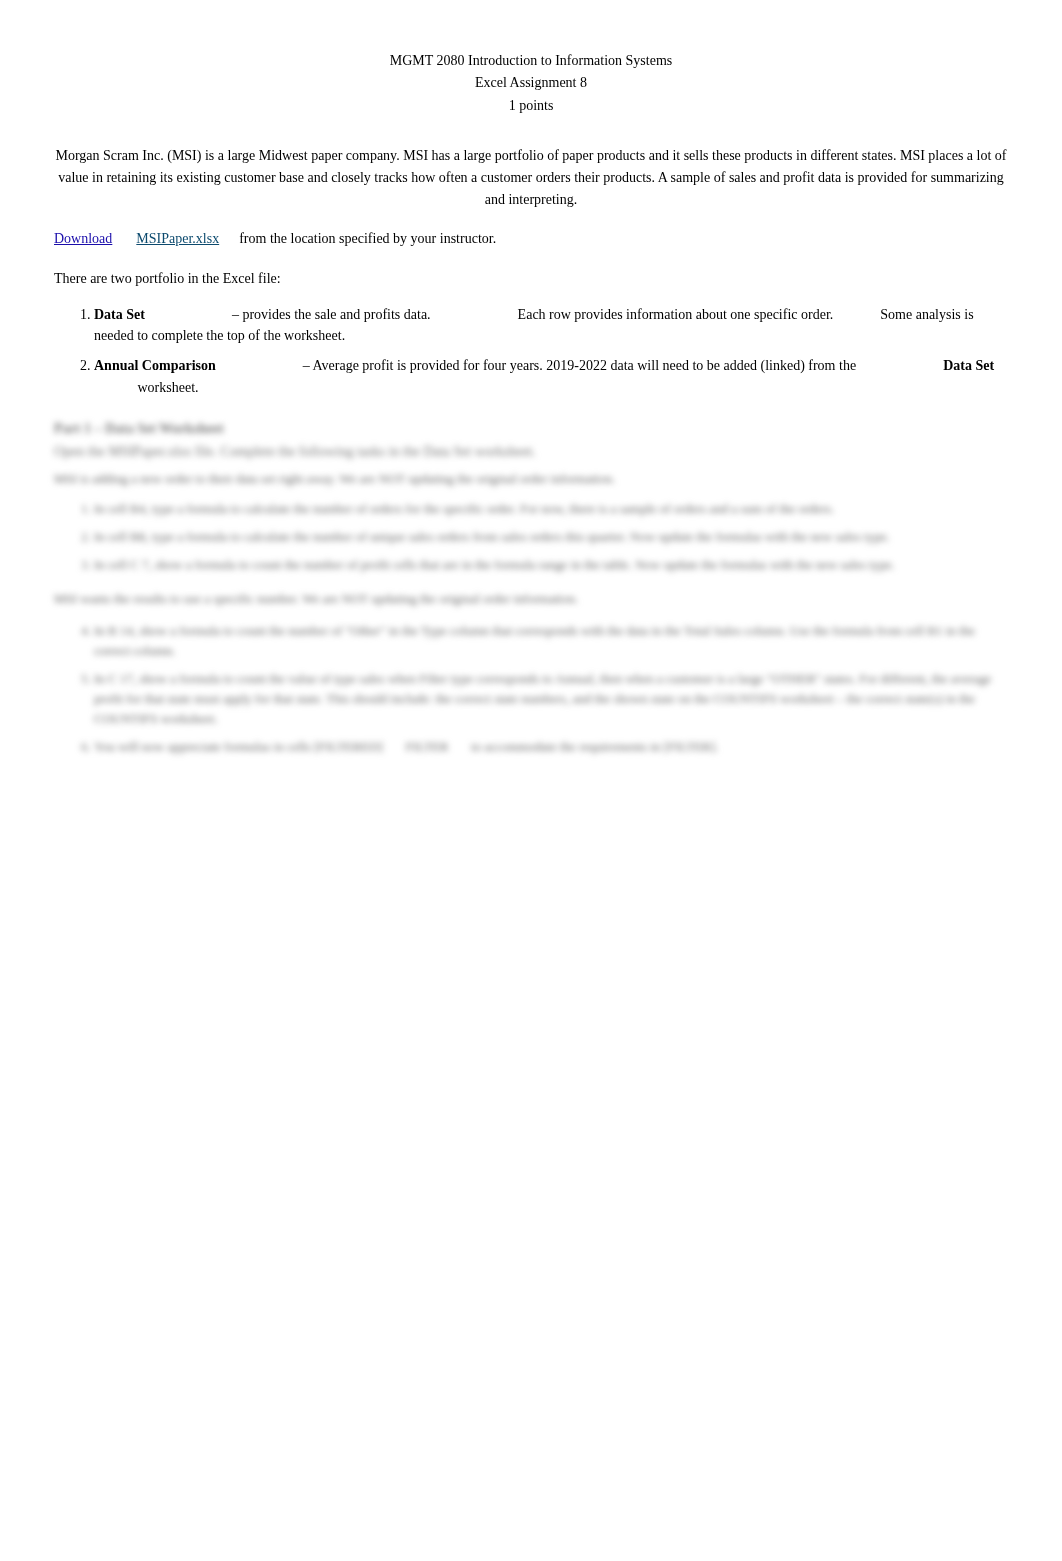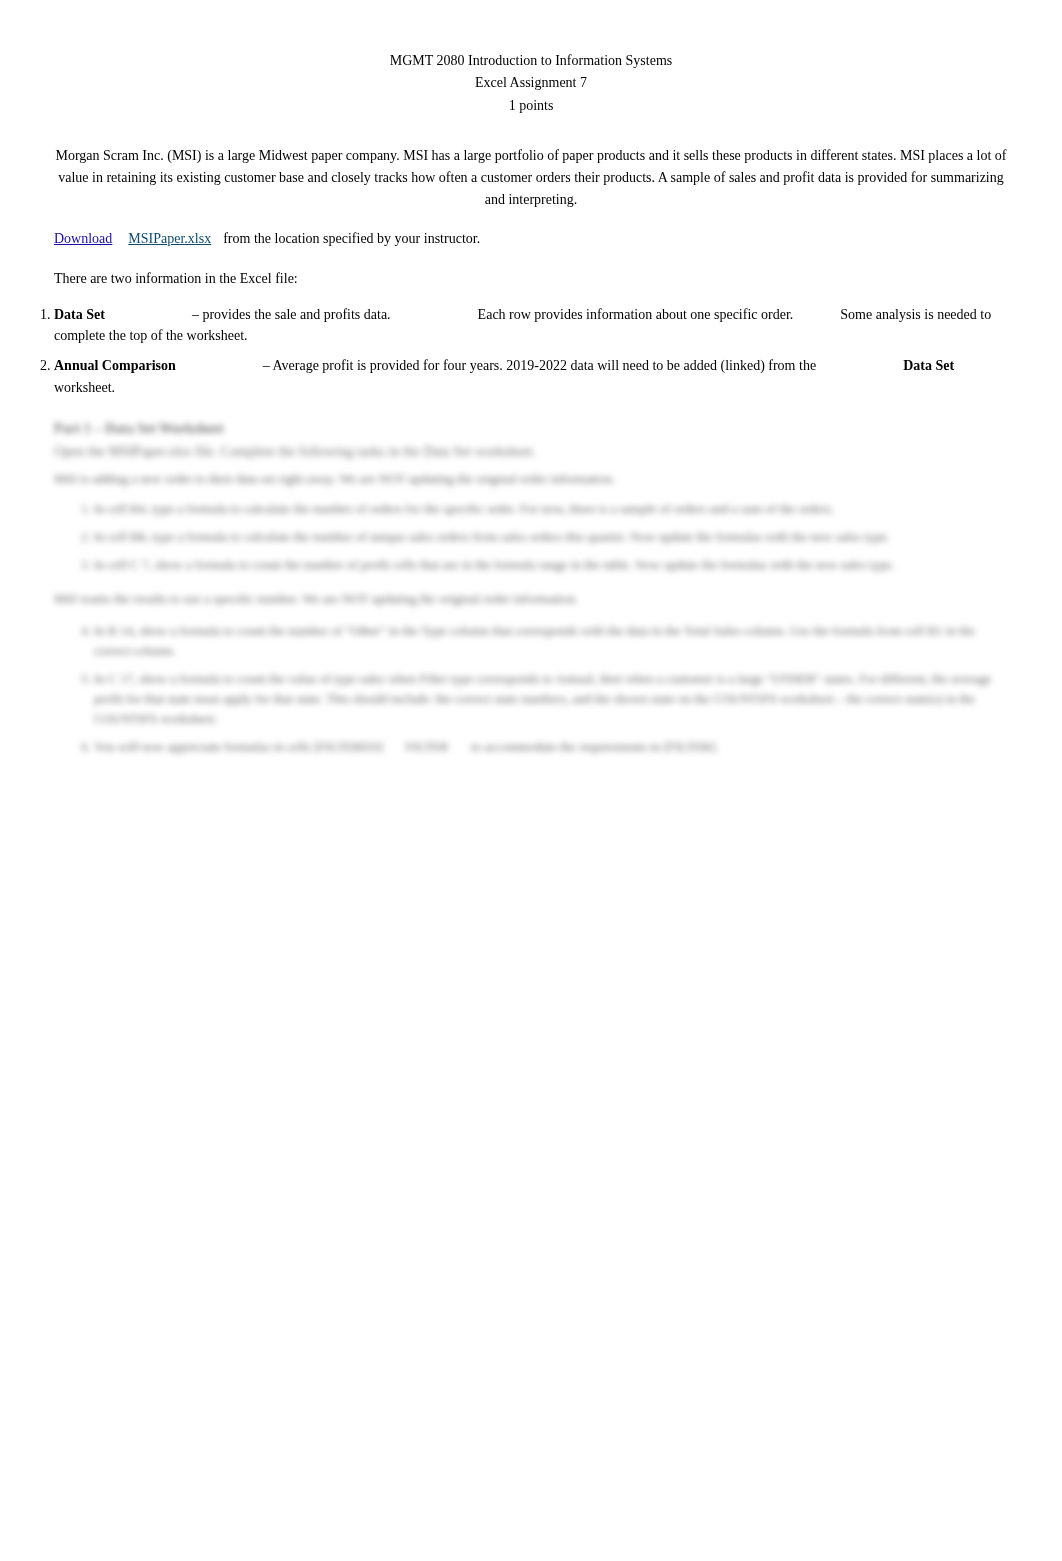--- a/index.html
+++ b/index.html
@@ -40,21 +40,21 @@
       margin-bottom: 18px;
       text-align: center;
     }
 
     .download-line {
       font-size: 14px;
       line-height: 1.55;
       margin-bottom: 18px;
       display: flex;
       align-items: baseline;
-      gap: 8px;
+      gap: 16px;
       flex-wrap: wrap;
     }
 
     .download-link {
       color: #1a0dab;
       text-decoration: underline;
       cursor: pointer;
       margin-right: 4px;
     }
 
@@ -65,20 +65,21 @@
       margin-right: 4px;
     }
 
     .worksheets-line {
       font-size: 14px;
       line-height: 1.55;
       margin-bottom: 14px;
     }
 
     .numbered-list {
+      margin-left: 40px;
       margin-bottom: 20px;
     }
 
     .numbered-list li {
       font-size: 14px;
       line-height: 1.55;
       margin-bottom: 8px;
       list-style-type: decimal;
     }
 
@@ -130,33 +131,33 @@
       width: 40px;
     }
   </style>
 </head>
 <body>
 
 <div class="page">
 
   <div class="header">
     <div class="header-line">MGMT 2080 Introduction to Information Systems</div>
-    <div class="header-line">Excel Assignment 7</div>
+    <div class="header-line">Excel Assignment 8</div>
     <div class="header-line">1 points</div>
   </div>
 
   <p class="intro-paragraph">Morgan Scram Inc. (MSI) is a large Midwest paper company. MSI has a large portfolio of paper products and it sells these products in different states. MSI places a lot of value in retaining its existing customer base and closely tracks how often a customer orders their products. A sample of sales and profit data is provided for summarizing and interpreting.</p>
 
   <div class="download-line">
     <span class="download-link">Download</span>
     <span class="filename">MSIPaper.xlsx</span>
     <span>from the location specified by your instructor.</span>
   </div>
 
-  <div class="worksheets-line">There are two information in the Excel file:</div>
+  <div class="worksheets-line">There are two portfolio in the Excel file:</div>
 
   <ol class="numbered-list">
     <li>
       <span><strong>Data Set</strong></span>
       <span class="inline-tab"></span>
       <span>– provides the sale and profits data.</span>
       <span class="inline-tab"></span>
       <span>Each row provides information about one specific order.</span>
       <span class="inline-tab-sm"></span>
       <span>Some analysis is needed to complete the top of the worksheet.</span>

